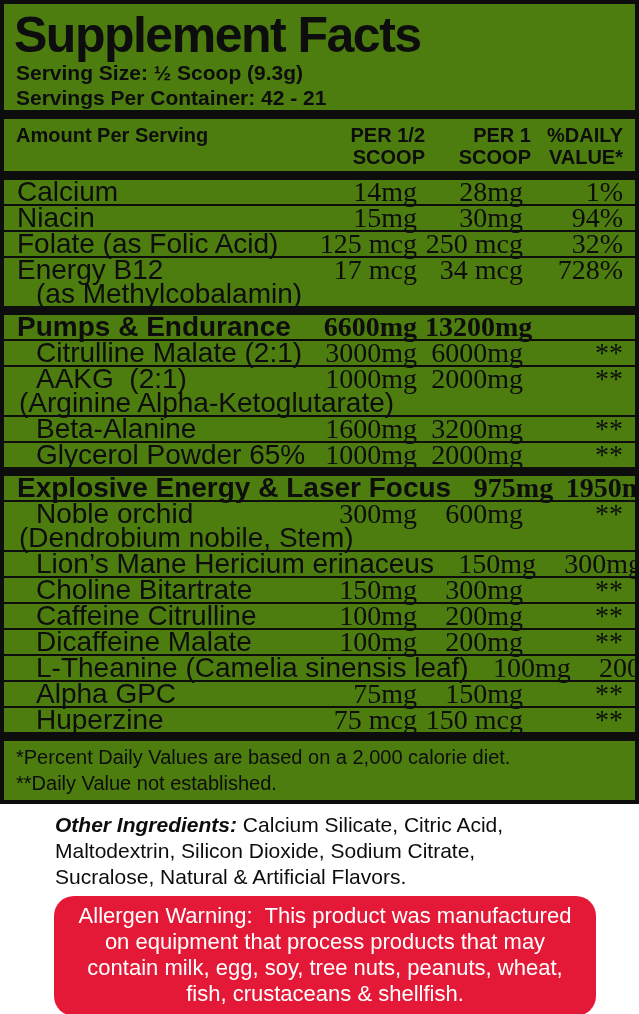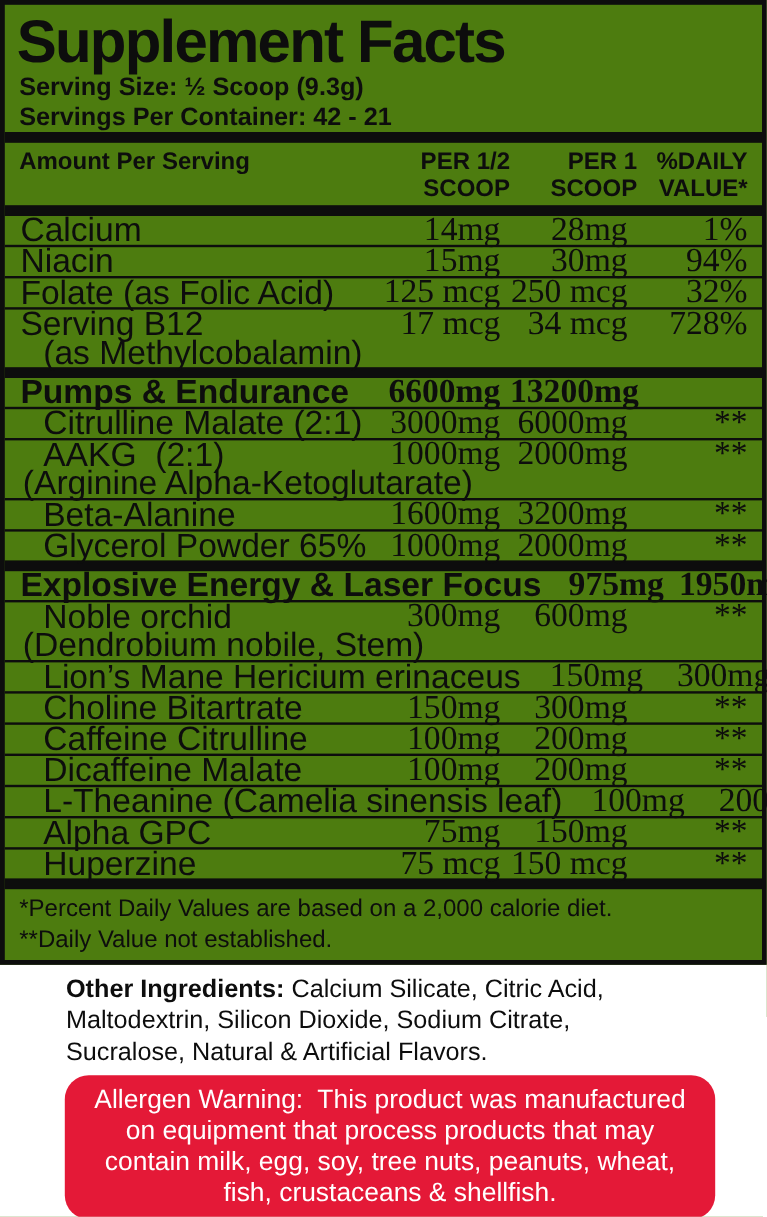--- a/index.html
+++ b/index.html
@@ -29,21 +29,21 @@
   .v{text-align:right;white-space:pre;font-family:Liberation Serif, serif;}
   .v1{padding-right:8px;}
   .v2{padding-right:8px;}
   .l1,.l2{font-size:28px;line-height:24px;}
   .l2{white-space:pre;}
   .l2.deep{padding-left:32px;}
   .l2.shallow{padding-left:15px;}
   .foot{padding:3px 10px 4px 12px;font-size:20px;line-height:26px;}
   .foot div{white-space:pre;}
   .other{margin:8px 10px 0 55px;font-size:21px;line-height:26px;}
-  .other .b{font-weight:bold;}
+  .other .b{font-weight:bold;font-style:italic;}
   .allergen{
     margin:6px 0 0 54px;width:542px;box-sizing:border-box;
     border-radius:20px;padding:7px 4px 9px 4px;text-align:center;
     font-size:22px;line-height:26px;
   }
   .allergen div{white-space:pre;}
 </style>
 </head>
 <body>
 
@@ -92,21 +92,21 @@
     <div class="row">
       <div class="l1">
         <span class="nm">Folate (as Folic Acid)</span>
         <span class="v v1">125 mcg</span>
         <span class="v v2">250 mcg</span>
         <span class="v v3">32%</span>
       </div>
     </div>
     <div class="row">
       <div class="l1">
-        <span class="nm">Serving B12</span>
+        <span class="nm">Energy B12</span>
         <span class="v v1">17 mcg</span>
         <span class="v v2">34 mcg</span>
         <span class="v v3">728%</span>
       </div>
       <div class="l2 deep">(as Methylcobalamin)</div>
     </div>
   </div>
 
   <div class="bar"></div>
 

